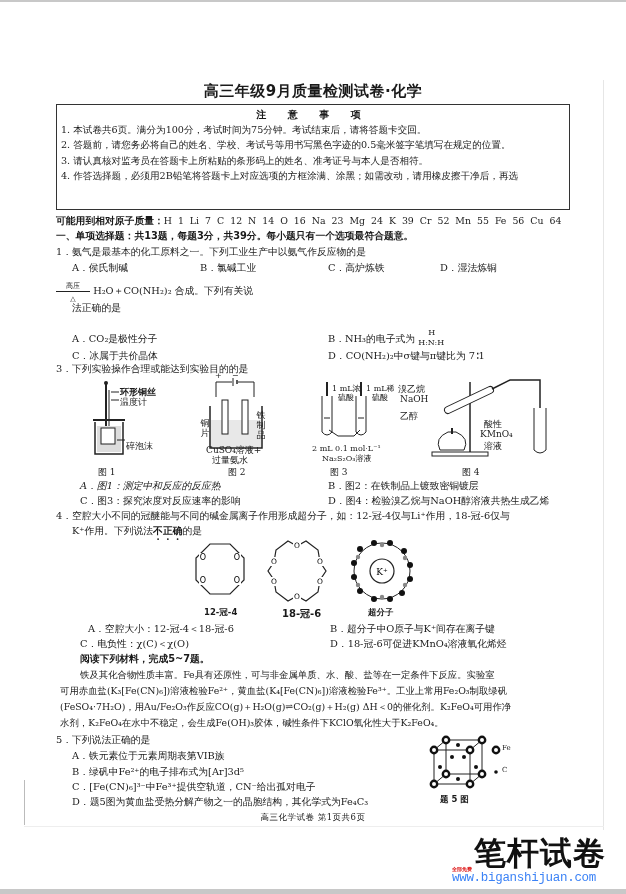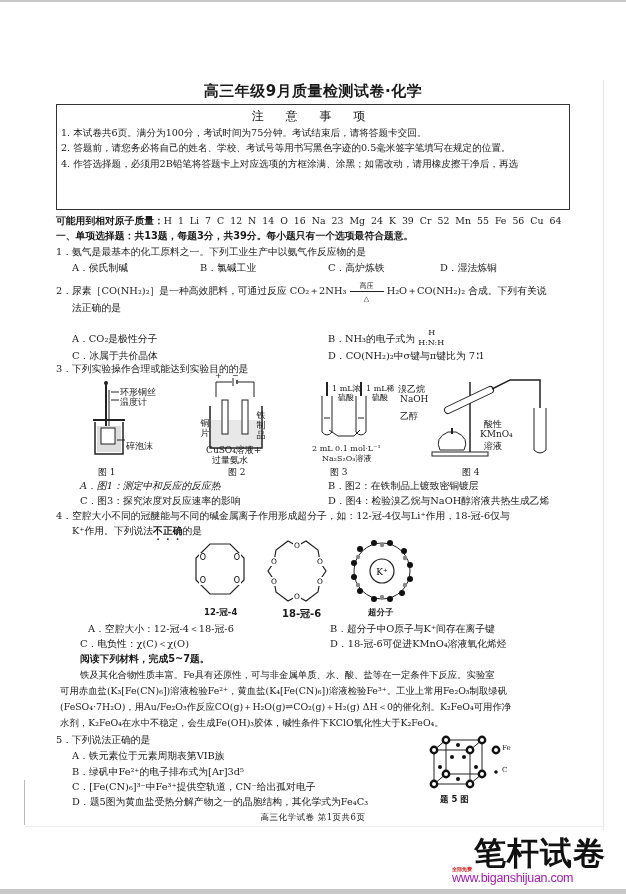--- a/index.html
+++ b/index.html
@@ -5,64 +5,64 @@
   html,body{margin:0;padding:0;}
   body{width:626px;height:894px;background:#ffffff;position:relative;overflow:hidden;
        font-family:"DejaVu Serif","Liberation Serif",serif;color:#1a1a1a;}
   .topline{position:absolute;left:0;top:0;width:626px;height:2px;background:#c8c8c8;}
   .bottombar{position:absolute;left:0;top:889px;width:626px;height:5px;background:#c8c8c8;}
   .edge-r{position:absolute;left:603px;top:80px;width:1px;height:750px;background:#e6e6e6;}
   .edge-l{position:absolute;left:24px;top:780px;width:1px;height:45px;background:#bbb;}
   .title{position:absolute;left:0;top:82px;width:626px;text-align:center;font-size:15px;font-weight:bold;
          font-family:"DejaVu Sans","Liberation Sans",sans-serif;letter-spacing:0.5px;}
   .notice{position:absolute;left:56px;top:104px;width:514px;height:106px;border:1.5px solid #333;box-sizing:border-box;}
-  .notice-title{text-align:center;font-size:12px;font-weight:normal;letter-spacing:9px;margin-top:3px;
+  .notice-title{text-align:center;font-size:10px;font-weight:bold;letter-spacing:9px;margin-top:3px;
          font-family:"DejaVu Sans","Liberation Sans",sans-serif;}
   .notice-item{font-size:9.6px;line-height:15.4px;padding-left:4px;white-space:nowrap;}
   .notice-item.cont{padding-left:20px;}
   .t{position:absolute;font-size:9.8px;white-space:nowrap;line-height:14px;}
   .b{font-weight:bold;font-family:"DejaVu Sans","Liberation Sans",sans-serif;}
   .k{font-family:"DejaVu Serif","Liberation Serif",serif;font-size:9.4px;}
   .emph-dot{text-emphasis:dot;-webkit-text-emphasis:filled dot;text-emphasis-position:under;}
   .fig-label{position:absolute;font-size:9px;text-align:center;white-space:nowrap;}
   svg{position:absolute;overflow:visible;}
   .footer{position:absolute;left:0;top:812px;width:626px;text-align:center;font-size:8.5px;letter-spacing:0.5px;}
   .wm-big{position:absolute;left:474px;top:832px;font-family:"DejaVu Sans","Liberation Sans",sans-serif;font-size:32px;font-weight:bold;color:#111;letter-spacing:1px;}
   .wm-red{position:absolute;left:452px;top:866px;font-size:5px;color:#d11;font-weight:bold;font-family:"DejaVu Sans",sans-serif;}
-  .wm-url{position:absolute;left:452px;top:871px;font-family:Liberation Sans, sans-serif;font-size:12.5px;color:#a21caf;letter-spacing:-0.3px;}
+  .wm-url{position:absolute;left:452px;top:871px;font-family:Liberation Mono, monospace;font-size:12.5px;color:#3b82f6;letter-spacing:-0.3px;}
 </style>
 </head>
 <body>
 
 <div class="topline"></div>
 <div class="edge-r"></div>
 <div class="edge-l"></div>
 
 <div class="title">高三年级9月质量检测试卷·化学</div>
 
 <div class="notice">
   <div class="notice-title">注 意 事 项</div>
   <div class="notice-item">1. 本试卷共6页。满分为100分，考试时间为75分钟。考试结束后，请将答题卡交回。</div>
   <div class="notice-item">2. 答题前，请您务必将自己的姓名、学校、考试号等用书写黑色字迹的0.5毫米签字笔填写在规定的位置。</div>
+  <div class="notice-item">3. 请认真核对监考员在答题卡上所粘贴的条形码上的姓名、准考证号与本人是否相符。</div>
   <div class="notice-item">4. 作答选择题，必须用2B铅笔将答题卡上对应选项的方框涂满、涂黑；如需改动，请用橡皮擦干净后，再选</div>
 </div>
 
 <div class="t" style="left:56px;top:214px;">
   <span class="b">可能用到相对原子质量：</span><span class="k" style="word-spacing:3px;">H 1   Li 7   C 12   N 14   O 16   Na 23   Mg 24   K 39   Cr 52   Mn 55   Fe 56   Cu 64</span>
 </div>
 <div class="t b" style="left:56px;top:229px;">一、单项选择题：共13题，每题3分，共39分。每小题只有一个选项最符合题意。</div>
 
 <div class="t" style="left:56px;top:245px;">1．氨气是最基本的化工原料之一。下列工业生产中以氨气作反应物的是</div>
 <div class="t" style="left:72px;top:261px;">A．侯氏制碱</div>
 <div class="t" style="left:200px;top:261px;">B．氯碱工业</div>
 <div class="t" style="left:328px;top:261px;">C．高炉炼铁</div>
 <div class="t" style="left:440px;top:261px;">D．湿法炼铜</div>
 
 <div class="t" style="left:56px;top:284px;">
-  <span>2．尿素［CO(NH₂)₂］是一种高效肥料，可通过反应 CO₂＋2NH₃</span>
   <span style="display:inline-block;position:relative;width:34px;text-align:center;vertical-align:middle;">
     <span style="position:absolute;left:0;top:-12px;width:34px;font-size:7px;">高压</span>
     <span style="display:block;border-top:1px solid #222;margin-top:0px;"></span>
     <span style="position:absolute;left:0;top:1px;width:34px;font-size:7px;">△</span>
   </span>
   <span>H₂O＋CO(NH₂)₂ 合成。下列有关说</span>
 </div>
 <div class="t" style="left:72px;top:301px;">法正确的是</div>
 <div class="t" style="left:72px;top:332px;">A．CO₂是极性分子</div>
 <div class="t" style="left:328px;top:332px;">
@@ -82,21 +82,21 @@
   <circle cx="21" cy="3" r="2" fill="#222"></circle>
   <line x1="24" y1="10" x2="24" y2="58" stroke="#222" stroke-width="1"></line>
   <line x1="8" y1="40" x2="40" y2="40" stroke="#222" stroke-width="2"></line>
   <path d="M10 42 L10 74 L38 74 L38 42" fill="none" stroke="#222" stroke-width="1.5"></path>
   <rect x="12" y="46" width="24" height="26" fill="#ddd"></rect>
   <rect x="16" y="48" width="14" height="16" fill="#fff" stroke="#222" stroke-width="1"></rect>
   <line x1="26" y1="12" x2="34" y2="12" stroke="#222"></line>
   <line x1="26" y1="20" x2="34" y2="20" stroke="#222"></line>
   <line x1="32" y1="60" x2="40" y2="60" stroke="#222"></line>
 </svg>
-<div class="fig-label" style="left:120px;top:386px;">环形铜丝</div>
+<div class="fig-label" style="left:120px;top:386px;font-weight:bold;">环形铜丝</div>
 <div class="fig-label" style="left:120px;top:396px;">温度计</div>
 <div class="fig-label" style="left:126px;top:440px;">碎泡沫</div>
 <div class="fig-label" style="left:98px;top:466px;">图 1</div>
 
 <svg style="left:208px;top:372px;" width="60" height="80" viewBox="0 0 60 80">
   <path d="M8 25 L8 10 L24 10 M30 10 L46 10 L46 25" fill="none" stroke="#222" stroke-width="1"></path>
   <line x1="25" y1="6" x2="25" y2="14" stroke="#222" stroke-width="1"></line>
   <line x1="29" y1="8" x2="29" y2="12" stroke="#222" stroke-width="1.5"></line>
   <path d="M2 34 L2 76 L54 76 L54 34" fill="none" stroke="#222" stroke-width="1.5"></path>
   <rect x="3" y="48" width="50" height="27" fill="#e8e8e8"></rect>

